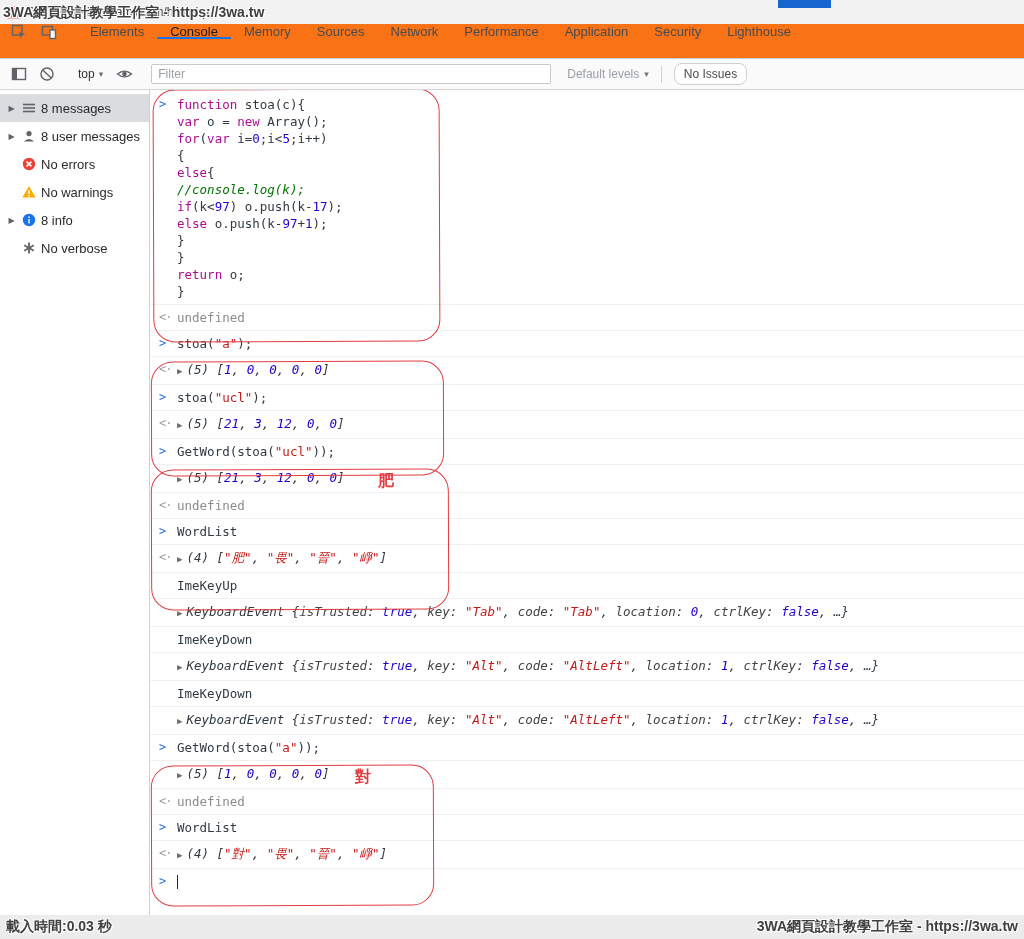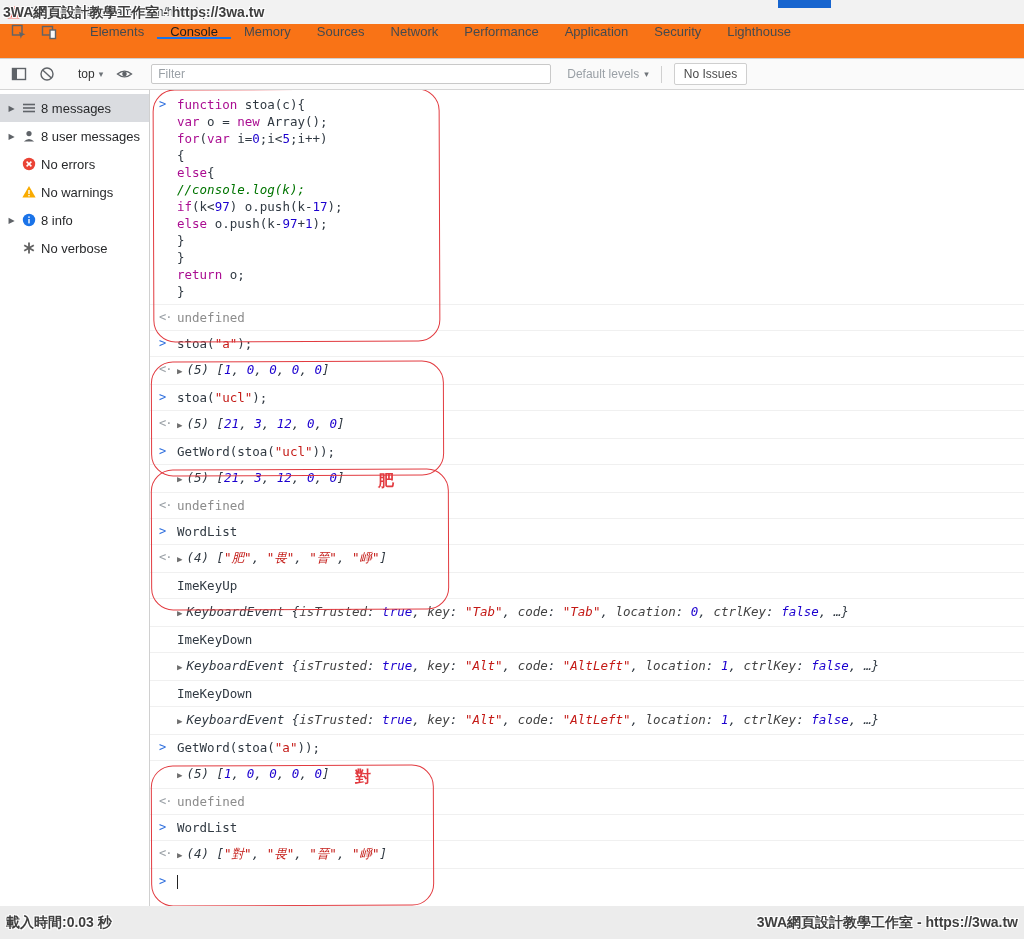--- a/index.html
+++ b/index.html
@@ -37,21 +37,21 @@
   .tool-btn { width:22px; height:22px; display:flex; align-items:center; justify-content:center;
               margin-right:6px; cursor:pointer; }
   .context-sel { display:flex; align-items:center; gap:4px; font-size:12px; color:#333;
                  padding:2px 6px; margin:0 4px 0 8px; cursor:pointer; }
   .caret { font-size:9px; color:#6e7378; }
   .filter-input { width:400px; height:20px; border:1px solid #c9c9c9; border-radius:2px;
                   font-size:12px; padding:0 6px; margin-left:10px; color:#333; background:#fff; }
   .filter-input::placeholder { color:#9aa0a6; }
   .levels { display:flex; align-items:center; gap:5px; font-size:12px; color:#9aa0a6;
             margin-left:16px; cursor:pointer; }
-  .issues { border:1px solid #cfcfcf; border-radius:2px; background:#fff; padding:3px 9px;
+  .issues { border:1px solid #cfcfcf; border-radius:8px; background:#fff; padding:3px 9px;
             font-size:12px; color:#4a4a4a; cursor:pointer; }
   .tool-sep { width:1px; height:17px; background:#d0d0d0; margin:0 12px; }
 
   
   .main { flex:1; display:flex; min-height:0; }
   .sidebar { width:150px; flex:none; border-right:1px solid #d0d0d0; background:#fff;
              padding-top:4px; }
   .side-row { height:28px; display:flex; align-items:center; gap:4px; padding-left:6px;
               font-size:13px; color:#28292b; cursor:pointer; white-space:nowrap; }
   .side-row.selected { background:#dadce0; }
@@ -86,21 +86,21 @@
   .cursor { width:1px; height:14px; background:#222; display:inline-block;
             animation:blink 1s steps(1) infinite; }
   @keyframes blink { 50% { opacity:0; } }
 
   .oval { position:absolute; border:1.6px solid #e23b40; border-radius:22px;
           pointer-events:none; z-index:3; transform:rotate(-0.2deg); }
   .note { position:absolute; color:#e23b40; font-size:16px; font-weight:bold;
           z-index:3; pointer-events:none; font-family:"DejaVu Sans", sans-serif; }
 
   
-  .statusbar { height:33px; flex:none; background:#ececec; display:flex;
+  .statusbar { height:24px; flex:none; background:#ececec; display:flex;
                align-items:center; justify-content:space-between; padding:0 6px;
                position:relative; }
 </style>
 </head>
 <body>
 
 <div class="page">
 
   <div class="titlebar">
     <span class="favicon"></span>

